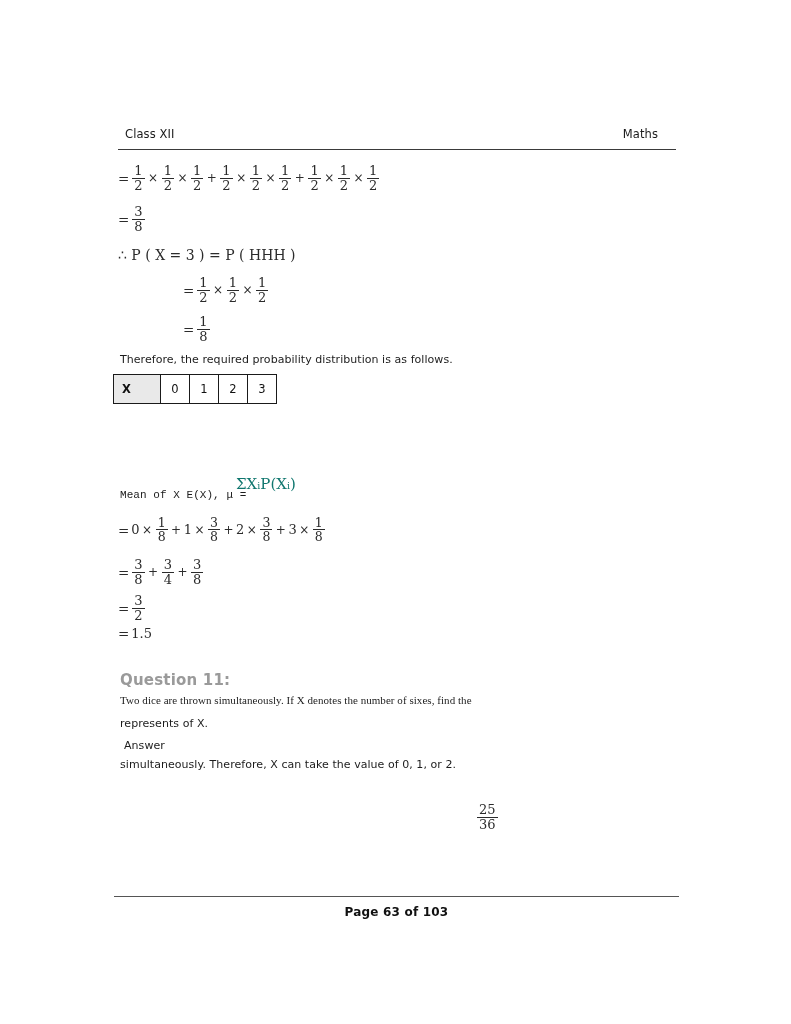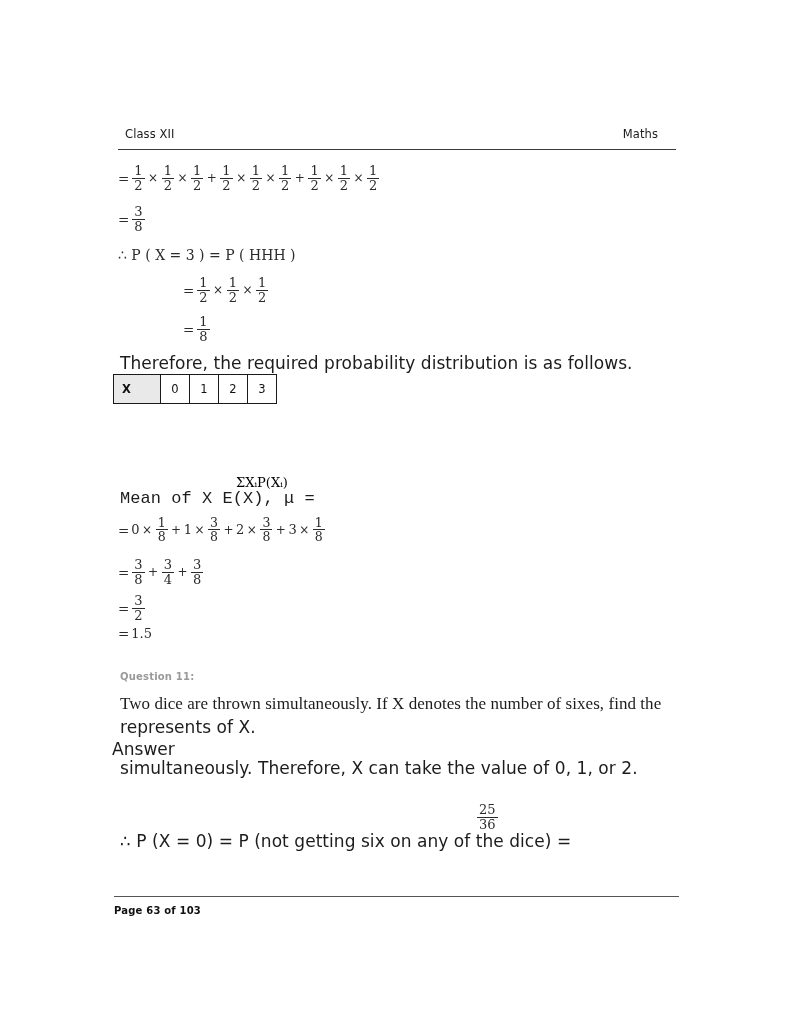--- a/index.html
+++ b/index.html
@@ -67,30 +67,30 @@
     font-size: 12.5px;
   }
   .frac .num { padding: 0 2px; }
   .frac .den { padding: 0 2px; border-top: 1.1px solid #2b2b2b; }
   .frac.lg { font-size: 13px; }
 
   
   .text {
     position: absolute;
     font-family: "DejaVu Sans", "Liberation Sans", sans-serif;
-    font-size: 17px;
+    font-size: 11px;
     color: #1c1c1c;
     white-space: nowrap;
     letter-spacing: 0.05px;
   }
 
   .qlabel {
     position: absolute;
     font-family: "DejaVu Sans", "Liberation Sans", sans-serif;
-    font-size: 10px;
+    font-size: 15px;
     font-weight: bold;
     color: #9a9a9a;
     letter-spacing: 0.2px;
     white-space: nowrap;
   }
 
   
   .dist-table {
     position: absolute;
     left: 113px;
@@ -129,32 +129,32 @@
     left: 114px;
     top: 896px;
     width: 565px;
     border-top: 1.6px solid #555555;
   }
   .footer-text {
     position: absolute;
     left: 114px;
     top: 905px;
     width: 565px;
-    text-align: left;
-    font-size: 10px;
+    text-align: center;
+    font-size: 12px;
     font-weight: bold;
     color: #111111;
     font-family: "DejaVu Sans", "Liberation Sans", sans-serif;
     letter-spacing: 0.2px;
   }
 
   .sum-expr {
     font-family: "DejaVu Serif", "Liberation Serif", serif;
-    font-size: 13px;
-    color: #000000;
+    font-size: 15px;
+    color: #0f766e;
     white-space: nowrap;
   }
 </style>
 </head>
 <body>
 
 <div class="page">
 
   <div class="header">
     <span class="h-left">Class XII</span>
@@ -320,23 +320,22 @@
   </div>
 
   <div class="math" style="left:118px; top:625px;">
     <span class="eq">=</span>
     <span>1.5</span>
   </div>
 
   <div class="qlabel" style="left:120px; top:671px;">Question 11:</div>
   <div class="text" style="left:120px; top:694px;font-family:Liberation Serif, serif;">Two dice are thrown simultaneously. If X denotes the number of sixes, find the</div>
   <div class="text" style="left:120px; top:717px;">represents of X.</div>
-  <div class="text" style="left:112px; top:739px;">Answer</div>
+  <div class="text" style="left:124px; top:739px;">Answer</div>
   <div class="text" style="left:120px; top:758px;">simultaneously. Therefore, X can take the value of 0, 1, or 2.</div>
-  <div class="text" style="left:120px; top:831px;">∴ P (X = 0) = P (not getting six on any of the dice) =</div>
 
   <div class="math" style="left:476px; top:803px;">
     <span class="frac lg">
       <span class="num">25</span>
       <span class="den">36</span>
     </span>
   </div>
 
   <div class="footer-rule"></div>
   <div class="footer-text">Page 63 of 103</div>

